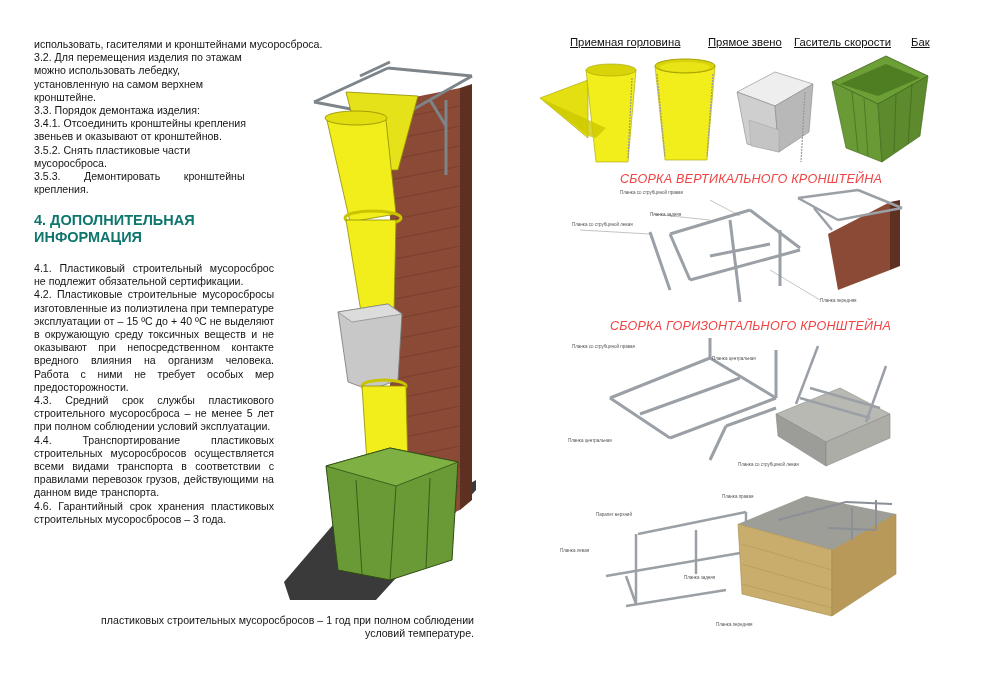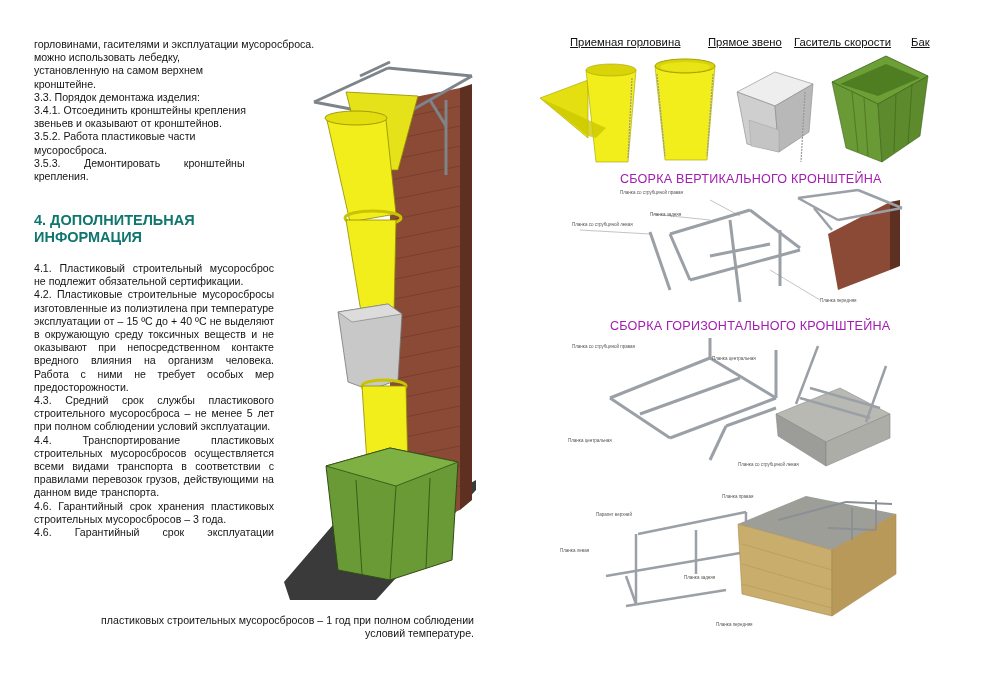--- a/index.html
+++ b/index.html
@@ -11,54 +11,54 @@
   .j{text-align:justify;text-align-last:justify;}
   .jl{text-align:justify;}
   #col-top{left:34px;top:38px;width:330px;}
   #col-top .narrow{width:240px;}
   #heading{position:absolute;left:34px;top:212px;width:240px;font-size:14.5px;line-height:16.5px;font-weight:bold;color:#0f766e;margin:0;}
   #col-main{left:34px;top:262px;width:240px;}
   #col-last{left:34px;top:614px;width:440px;text-align:right;}
   
   .cap-links{position:absolute;top:36px;left:556px;width:370px;height:16px;font-size:11.3px;}
   .cap-links span{position:absolute;text-decoration:underline;color:#111;padding-left:12px;}
-  .sect-title{position:absolute;font-size:12.6px;letter-spacing:0.2px;color:#a21caf;white-space:nowrap;}
+  .sect-title{position:absolute;font-size:12.6px;letter-spacing:0.2px;color:#ef4444;white-space:nowrap;font-style:italic;}
   .callout{position:absolute;font-size:4.5px;color:#555;line-height:5px;}
   svg{position:absolute;overflow:visible;}
 </style>
 </head>
 <body>
 
 <div class="page">
 
   <div id="col-top" class="txt">
-    <p>горловинами, гасителями и эксплуатации мусоросброса.</p>
+    <p>использовать, гасителями и кронштейнами мусоросброса.</p>
     <div class="narrow">
+      <p>3.2. Для перемещения изделия  по этажам</p>
       <p>можно использовать лебедку,</p>
       <p>установленную на самом верхнем</p>
       <p>кронштейне.</p>
       <p>3.3. Порядок демонтажа изделия:</p>
       <p>3.4.1. Отсоединить кронштейны крепления</p>
       <p>звеньев и оказывают от кронштейнов.</p>
-      <p>3.5.2. Работа пластиковые части</p>
+      <p>3.5.2. Снять пластиковые части</p>
       <p>мусоросброса.</p>
       <p style="white-space:pre">3.5.3.        Демонтировать        кронштейны</p>
       <p>крепления.</p>
     </div>
   </div>
 
   <h2 id="heading">4. ДОПОЛНИТЕЛЬНАЯ ИНФОРМАЦИЯ</h2>
 
   <div id="col-main" class="txt">
     <p class="jl">4.1. Пластиковый строительный мусоросброс не подлежит обязательной сертификации.</p>
     <p class="jl">4.2. Пластиковые строительные мусоросбросы изготовленные из полиэтилена при температуре эксплуатации от – 15 ºС до + 40 ºС не выделяют в окружающую среду токсичных веществ и не оказывают при непосредственном контакте вредного влияния на организм человека. Работа с ними не требует особых мер предосторожности.</p>
     <p class="jl">4.3. Средний срок службы пластикового строительного мусоросброса – не менее 5 лет при полном соблюдении условий эксплуатации.</p>
     <p class="jl">4.4. Транспортирование пластиковых строительных мусоросбросов осуществляется всеми видами транспорта в соответствии с правилами перевозок грузов, действующими на данном виде транспорта.</p>
     <p class="jl">4.6. Гарантийный срок хранения пластиковых строительных мусоросбросов – 3 года.</p>
-    <p class="j">4.6. Гарантийный срок эксплуатации</p>
   </div>
 
   <div id="col-last" class="txt">
     <p>пластиковых строительных мусоросбросов – 1 год при полном соблюдении</p>
     <p>условий температуре.</p>
   </div>
 
   <svg style="left:280px;top:60px" width="200" height="540" viewBox="0 0 200 540">
 
     <polygon points="4,522 70,445 160,440 196,420 196,430 96,540 10,540" fill="#3a3a3a"></polygon>

